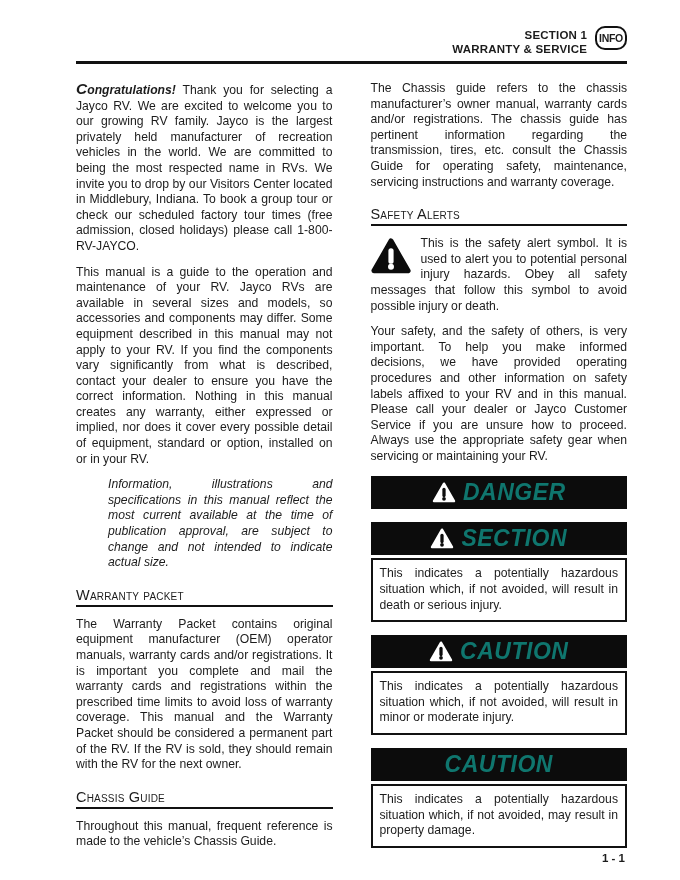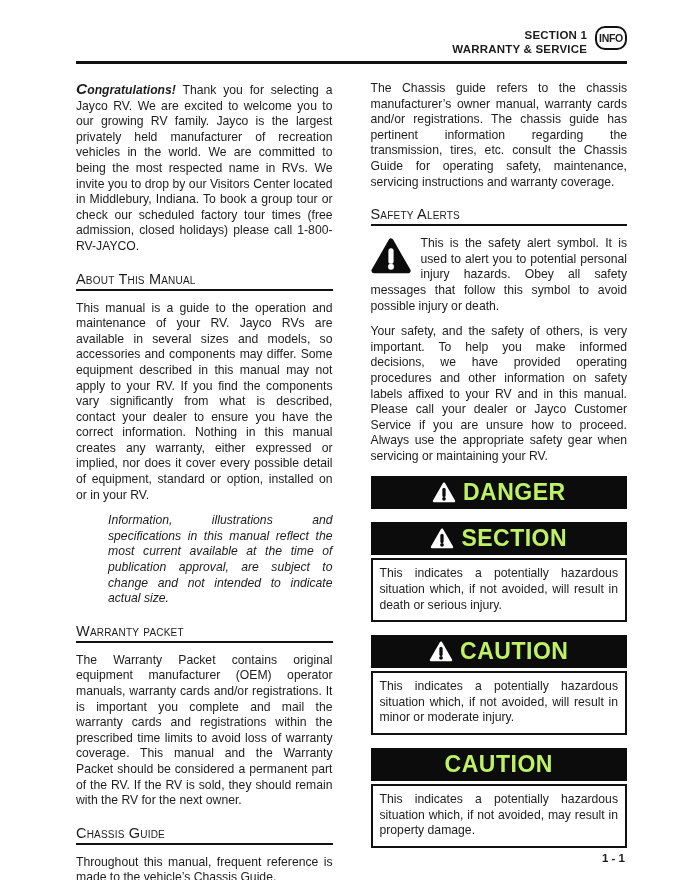--- a/index.html
+++ b/index.html
@@ -36,21 +36,21 @@
 
   
   .alert-sym { float:left; width:40px; height:36px; margin:2px 10px 2px 0; }
 
   
   .alert { margin:12px 0 13px; }
   .alert-head {
     background:#0c0c0c; height:33px;
     display:flex; align-items:center; justify-content:center; gap:7px;
   }
-  .alert-label { color:#bef264; font-weight:bold; font-size:23px; letter-spacing:0.5px; }
+  .alert-label { color:#0f766e; font-weight:bold; font-size:23px; letter-spacing:0.5px;font-style:italic; }
   .head-tri { width:24px; height:21px; }
   .alert-body { border:2px solid #111; margin-top:3px; padding:6px 7px 7px; }
   .alert-body p { margin:0; }
 
   
   .page-num { position:absolute; right:55px; bottom:16px; font-weight:bold; font-size:11.5px; }
 </style>
 </head>
 <body>
 
@@ -63,21 +63,20 @@
     </div>
     <span class="info-badge">INFO</span>
   </div>
   <hr class="header-rule">
 
   <div class="columns">
 
     <div class="col">
       <p class="body intro"><span class="lead">Congratulations!</span><span> Thank you for selecting a Jayco RV. We are excited to welcome you to our growing RV family. Jayco is the largest privately held manufacturer of recreation vehicles in the world. We are committed to being the most respected name in RVs. We invite you to drop by our Visitors Center located in Middlebury, Indiana. To book a group tour or check our scheduled factory tour times (free admission, closed holidays) please call 1-800-RV-JAYCO.</span></p>
 
-      <h2 class="sec">About This Manual</h2>
       <p class="body">This manual is a guide to the operation and maintenance of your RV. Jayco RVs are available in several sizes and models, so accessories and components may differ. Some equipment described in this manual may not apply to your RV. If you find the components vary significantly from what is described, contact your dealer to ensure you have the correct information. Nothing in this manual creates any warranty, either expressed or implied, nor does it cover every possible detail of equipment, standard or option, installed on or in your RV.</p>
       <p class="body note">Information, illustrations and specifications in this manual reflect the most current available at the time of publication approval, are subject to change and not intended to indicate actual size.</p>
 
       <h2 class="sec">Warranty packet</h2>
       <p class="body">The Warranty Packet contains original equipment manufacturer (OEM) operator manuals, warranty cards and/or registrations. It is important you complete and mail the warranty cards and registrations within the prescribed time limits to avoid loss of warranty coverage. This manual and the Warranty Packet should be considered a permanent part of the RV. If the RV is sold, they should remain with the RV for the next owner.</p>
 
       <h2 class="sec">Chassis Guide</h2>
       <p class="body last">Throughout this manual, frequent reference is made to the vehicle’s Chassis Guide.</p>
     </div>
 

